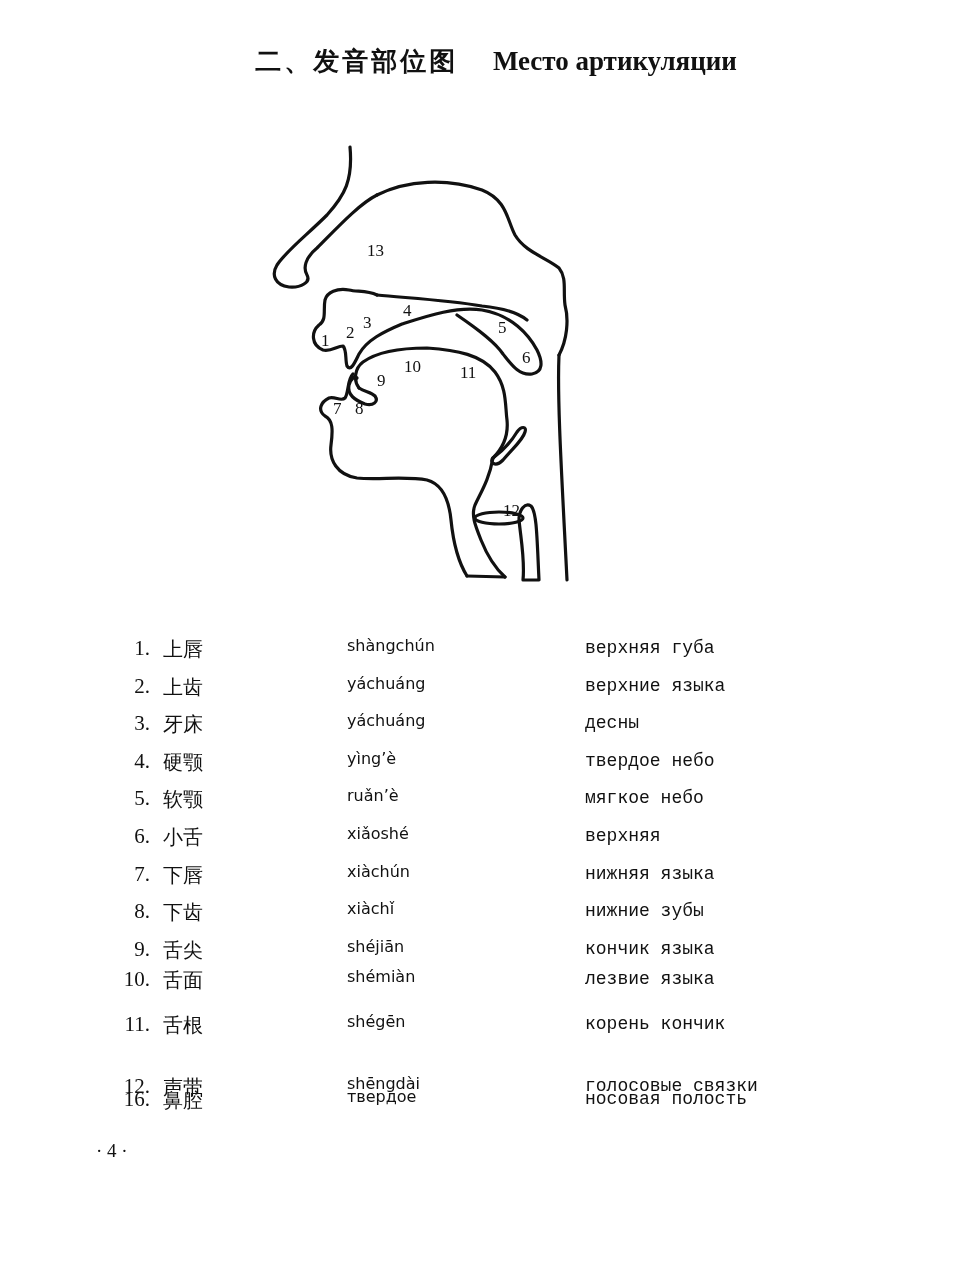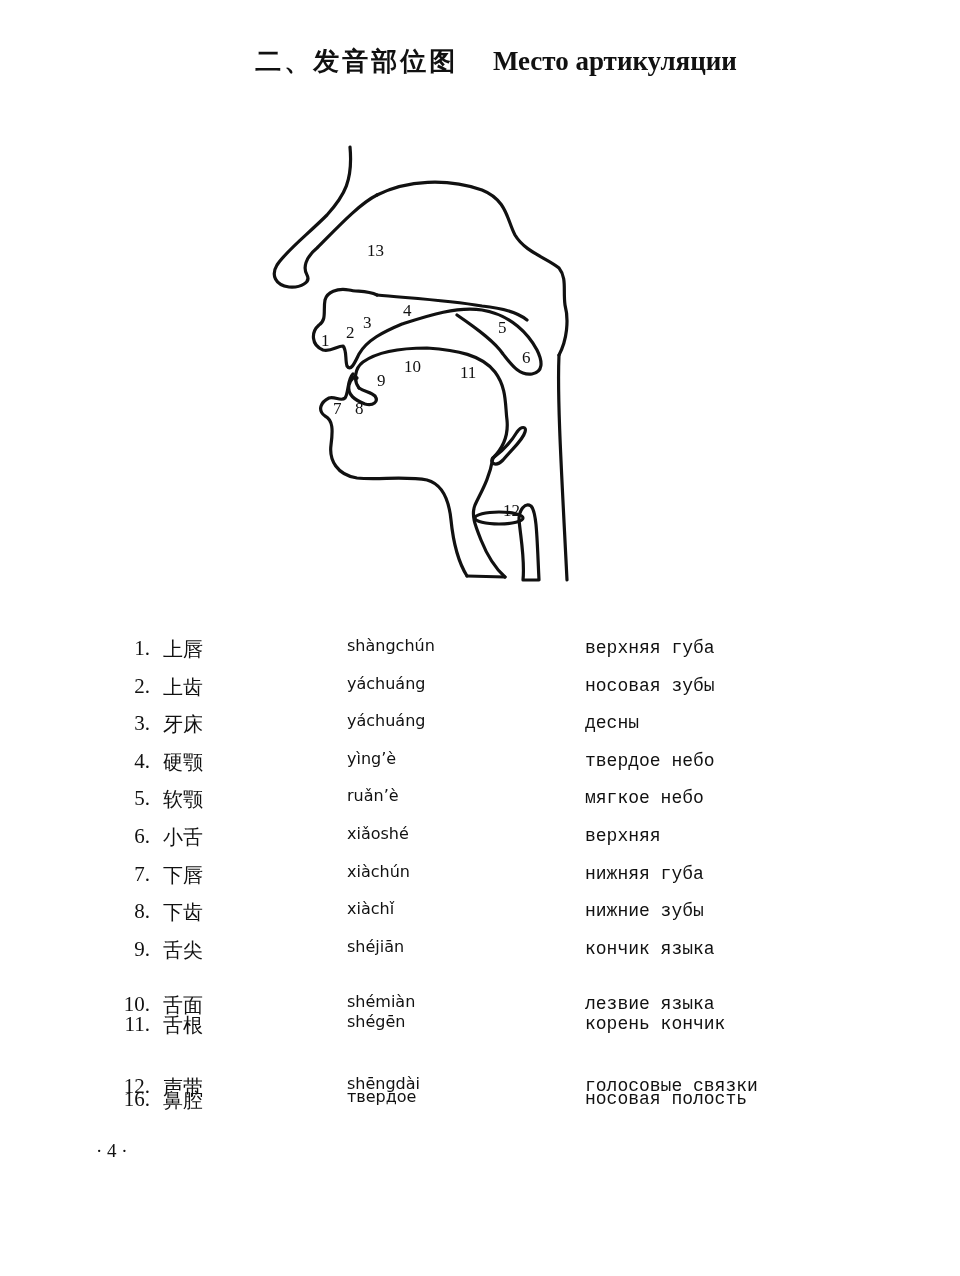--- a/index.html
+++ b/index.html
@@ -79,21 +79,21 @@
   <div class="row" style="top:0px">
     <span class="idx">1.</span>
     <span class="hanzi">上唇</span>
     <span class="pinyin">shàngchún</span>
     <span class="russian">верхняя губа</span>
   </div>
   <div class="row" style="top:37.6px">
     <span class="idx">2.</span>
     <span class="hanzi">上齿</span>
     <span class="pinyin">yáchuáng</span>
-    <span class="russian">носовая зубы</span>
+    <span class="russian">верхние языка</span>
   </div>
   <div class="row" style="top:75.2px">
     <span class="idx">3.</span>
     <span class="hanzi">牙床</span>
     <span class="pinyin">yáchuáng</span>
     <span class="russian">десны</span>
   </div>
   <div class="row" style="top:112.8px">
     <span class="idx">4.</span>
     <span class="hanzi">硬颚</span>
@@ -109,35 +109,35 @@
   <div class="row" style="top:188px">
     <span class="idx">6.</span>
     <span class="hanzi">小舌</span>
     <span class="pinyin">xiǎoshé</span>
     <span class="russian">верхняя</span>
   </div>
   <div class="row" style="top:225.6px">
     <span class="idx">7.</span>
     <span class="hanzi">下唇</span>
     <span class="pinyin">xiàchún</span>
-    <span class="russian">нижняя губа</span>
+    <span class="russian">нижняя языка</span>
   </div>
   <div class="row" style="top:263.2px">
     <span class="idx">8.</span>
     <span class="hanzi">下齿</span>
     <span class="pinyin">xiàchǐ</span>
     <span class="russian">нижние зубы</span>
   </div>
   <div class="row" style="top:300.8px">
     <span class="idx">9.</span>
     <span class="hanzi">舌尖</span>
     <span class="pinyin">shéjiān</span>
     <span class="russian">кончик языка</span>
   </div>
-  <div class="row" style="top:356px">
+  <div class="row" style="top:331px">
     <span class="idx">10.</span>
     <span class="hanzi">舌面</span>
     <span class="pinyin">shémiàn</span>
     <span class="russian">лезвие языка</span>
   </div>
   <div class="row" style="top:376px">
     <span class="idx">11.</span>
     <span class="hanzi">舌根</span>
     <span class="pinyin">shégēn</span>
     <span class="russian">корень кончик</span>

